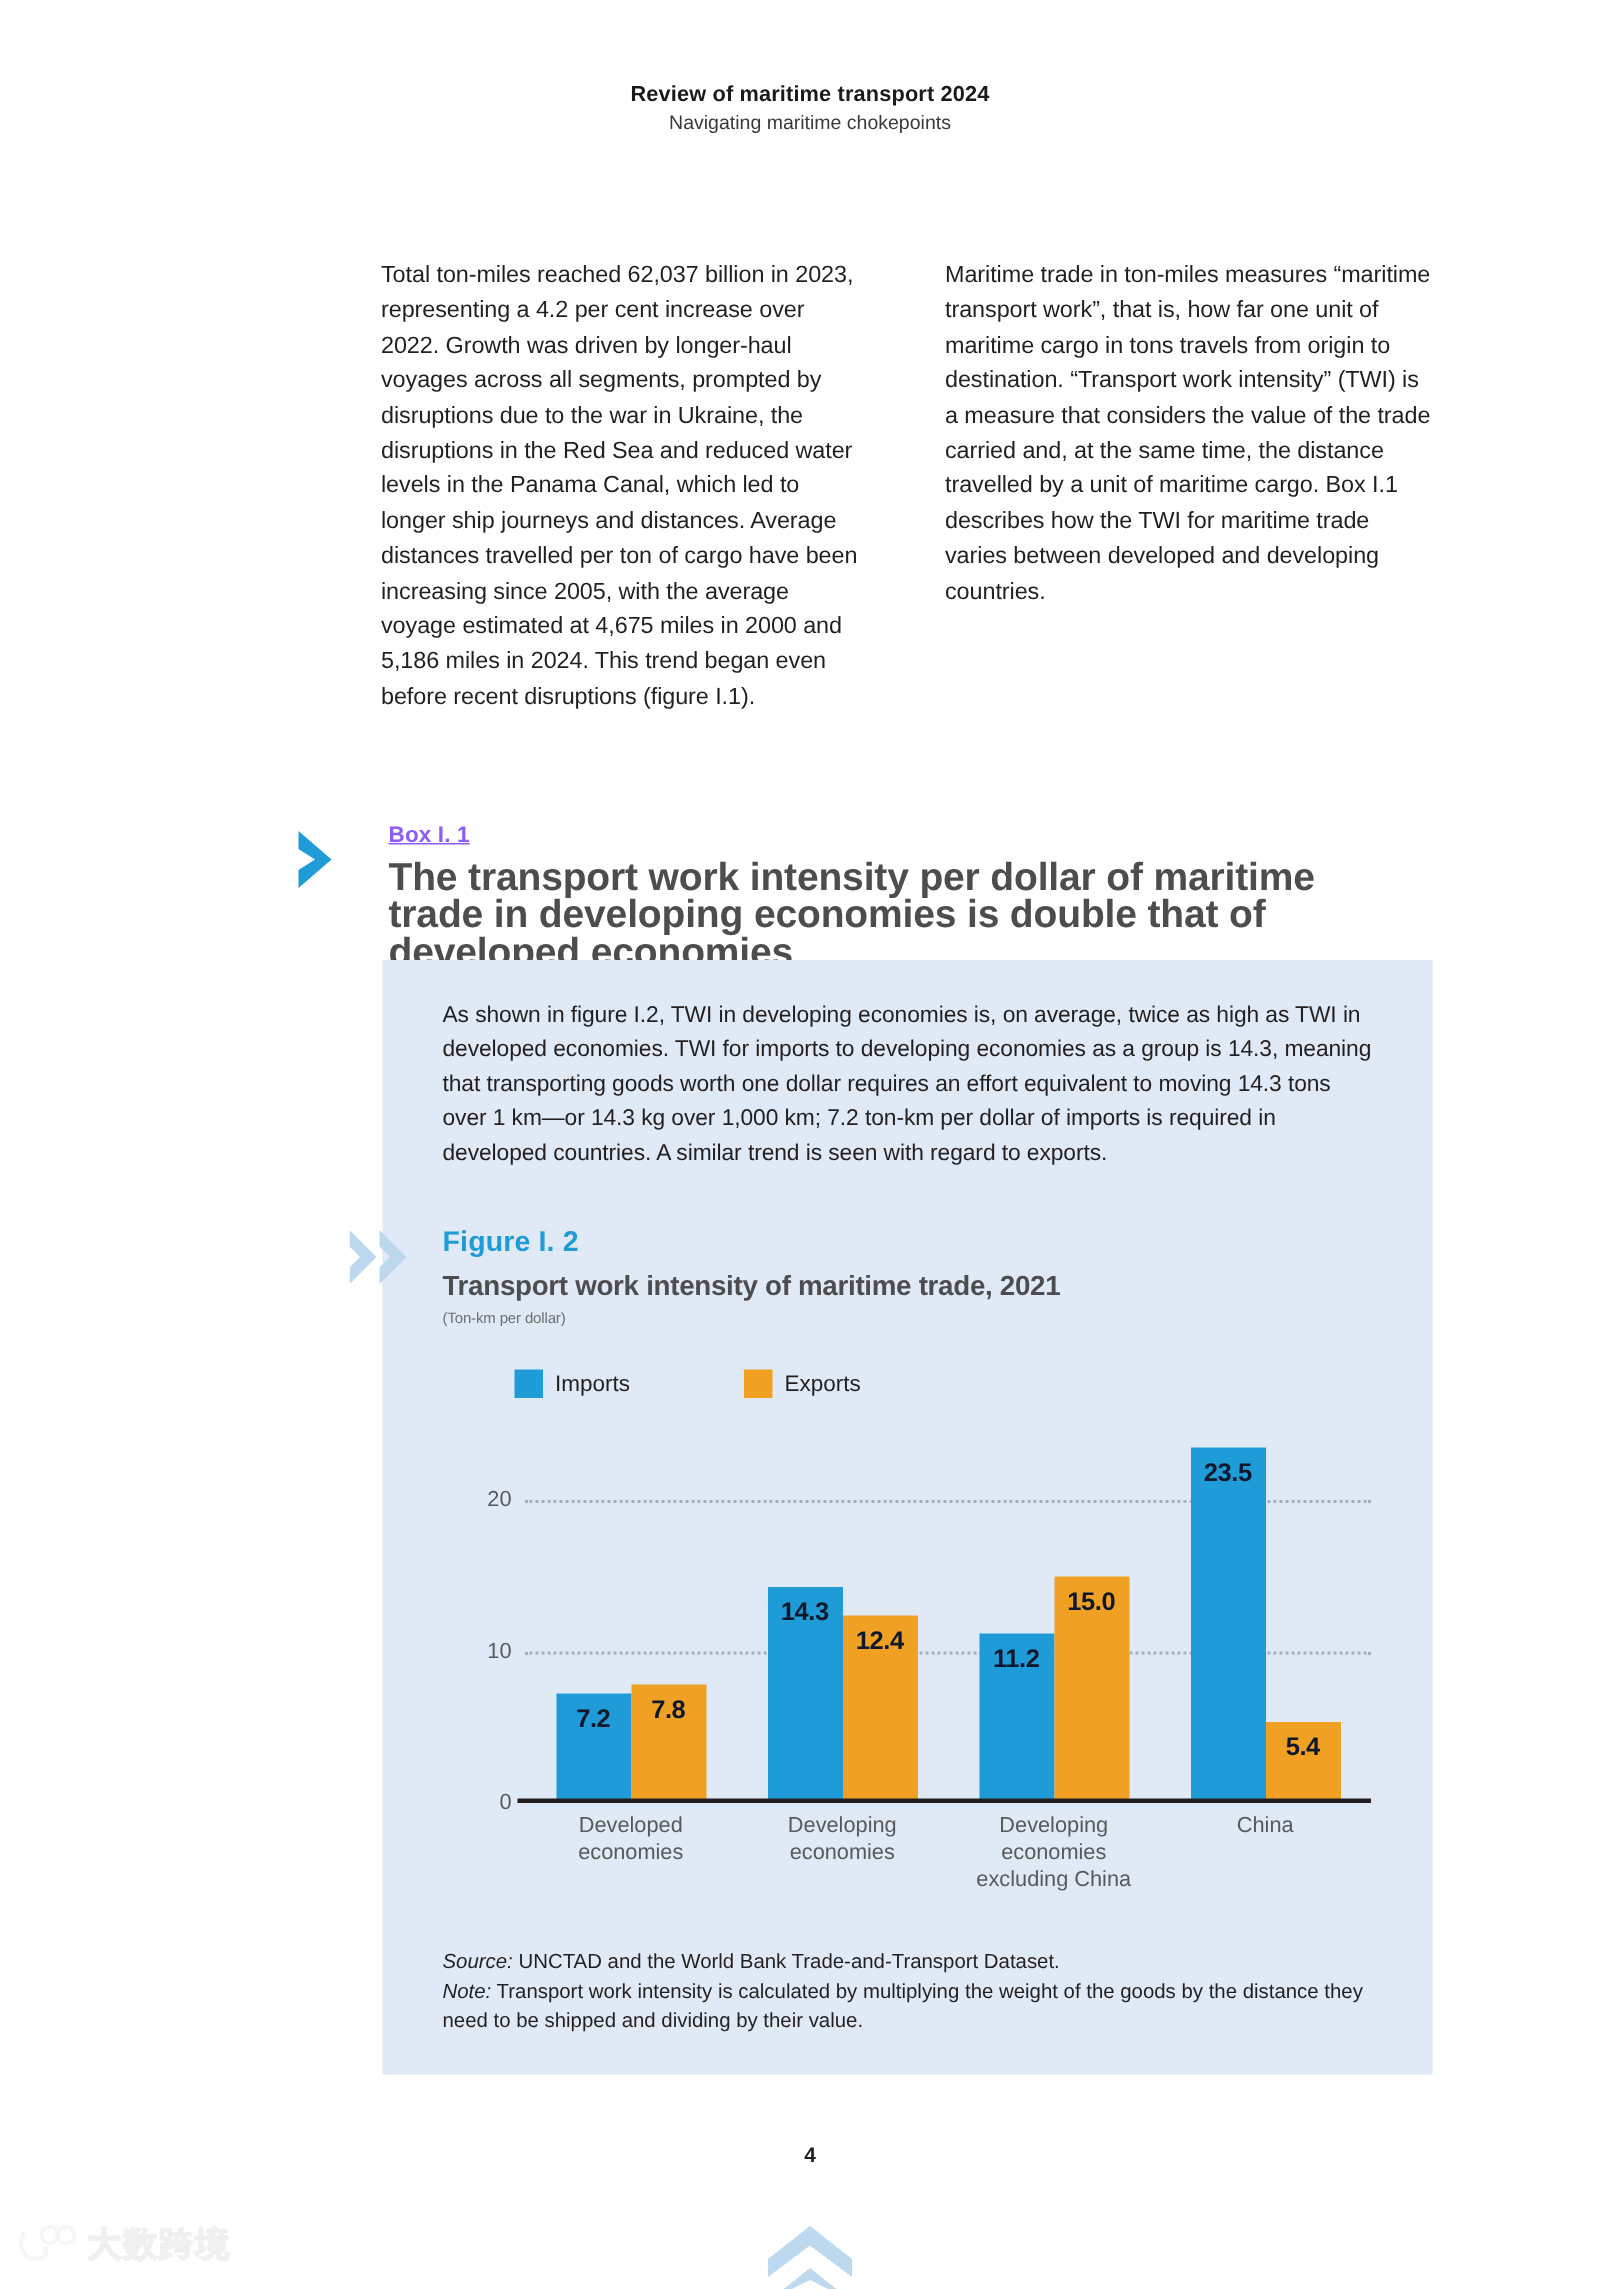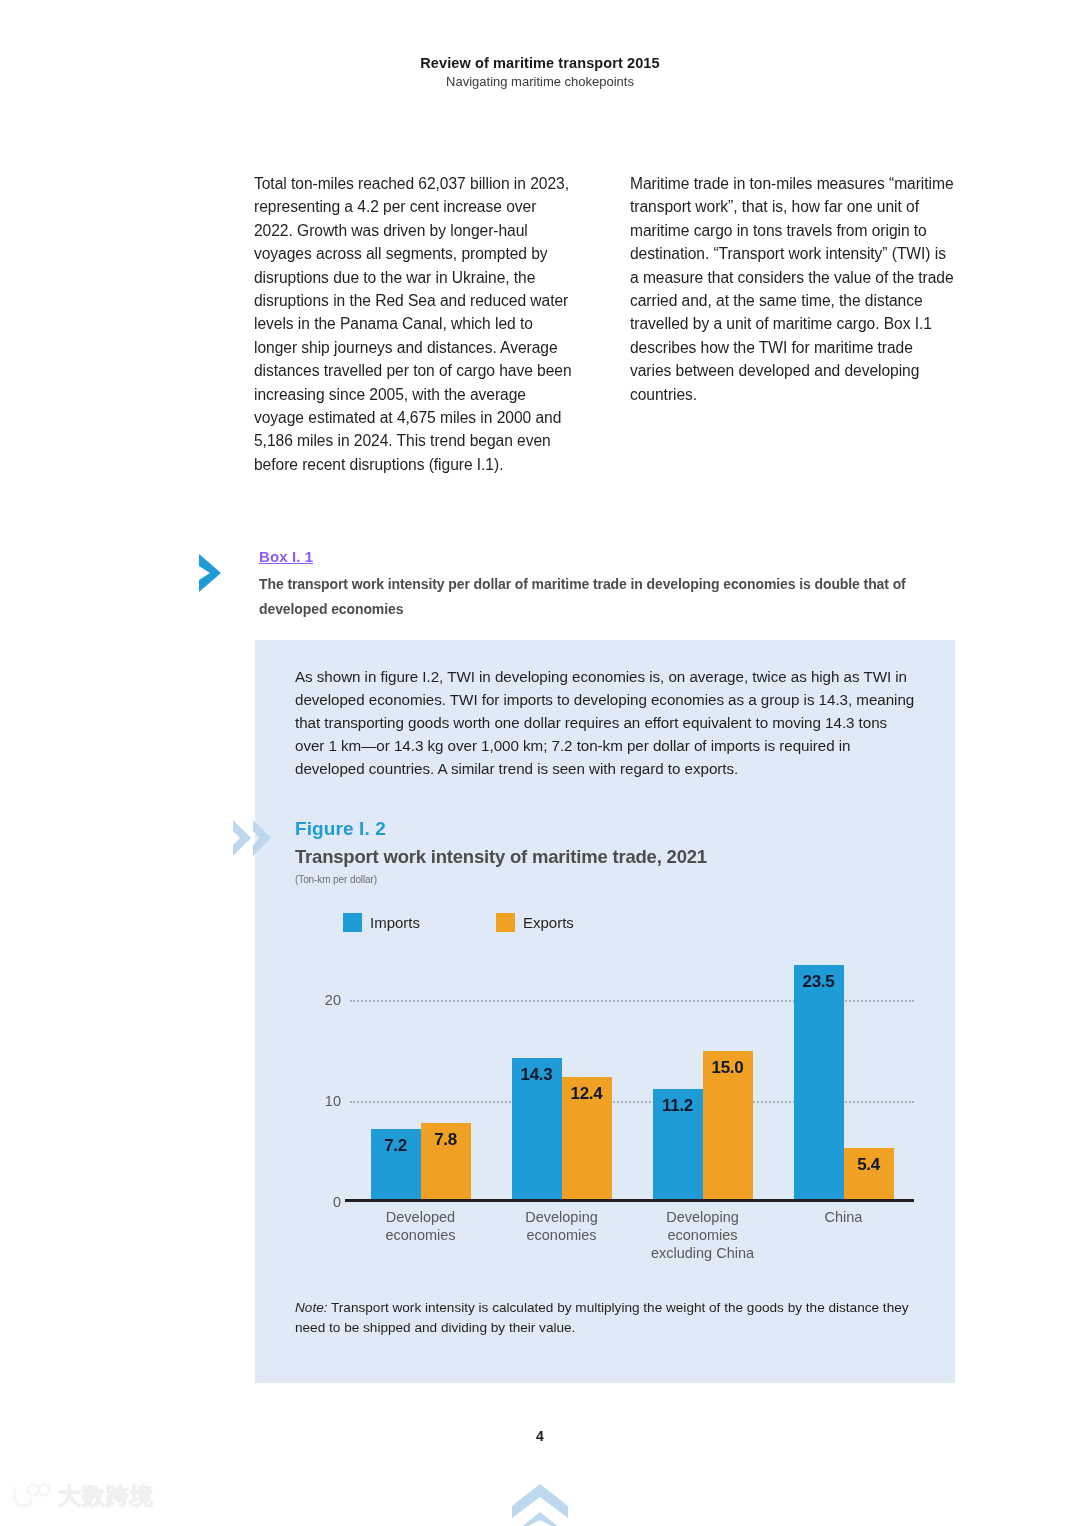--- a/index.html
+++ b/index.html
@@ -79,21 +79,21 @@
     font-size: 15px;
     font-weight: bold;
     color: #8b5cf6;
     letter-spacing: .1px;
     line-height: 1.25;
     font-stretch: condensed;
     text-decoration: underline;
   }
   .box-title {
     margin-top: 5px;
-    font-size: 14px;
+    font-size: 26px;
     font-weight: bold;
     color: #4d4d4f;
     line-height: 25px;
     letter-spacing: -.1px;
     max-width: 680px;
   }
 
   
   .panel {
     position: absolute;
@@ -319,21 +319,21 @@
     color: #f2f2f2;
     -webkit-text-stroke: 1px #e4e4e4;
     letter-spacing: 1px;
     line-height: 1;
   }
 </style>
 </head>
 <body>
 
 <div class="runhead">
-  <div class="runhead-title">Review of maritime transport 2015</div>
+  <div class="runhead-title">Review of maritime transport 2024</div>
   <div class="runhead-sub">Navigating maritime chokepoints</div>
 </div>
 
 <div class="cols">
   <div class="col">
     <p>Total ton-miles reached 62,037 billion in 2023, representing a 4.2 per cent increase over 2022. Growth was driven by longer-haul voyages across all segments, prompted by disruptions due to the war in Ukraine, the disruptions in the Red Sea and reduced water levels in the Panama Canal, which led to longer ship journeys and distances. Average distances travelled per ton of cargo have been increasing since 2005, with the average voyage estimated at 4,675 miles in 2000 and 5,186 miles in 2024. This trend began even before recent disruptions (figure I.1).</p>
   </div>
   <div class="col">
     <p>Maritime trade in ton-miles measures “maritime transport work”, that is, how far one unit of maritime cargo in tons travels from origin to destination. “Transport work intensity” (TWI) is a measure that considers the value of the trade carried and, at the same time, the distance travelled by a unit of maritime cargo. Box I.1 describes how the TWI for maritime trade varies between developed and developing countries.</p>
   </div>
@@ -444,20 +444,21 @@
           <div>economies</div>
           <div>excluding China</div>
         </div>
         <div class="cat">
           <div>China</div>
         </div>
       </div>
   </div>
 
   <div class="src">
+    <div><i>Source:</i><span> UNCTAD and the World Bank Trade-and-Transport Dataset.</span></div>
     <div><i>Note:</i><span> Transport work intensity is calculated by multiplying the weight of the goods by the distance they need to be shipped and dividing by their value.</span></div>
   </div>
 </div>
 
 <div class="page-num">4</div>
 
 <svg class="foot-chevrons" viewBox="0 0 64 46">
   <polygon points="32,0 60,22 60,34 32,13 4,34 4,22" fill="#bdd9f0"></polygon>
   <polygon points="32,28 52,44 52,46 32,36 12,46 12,44" fill="#bdd9f0"></polygon>
 </svg>

